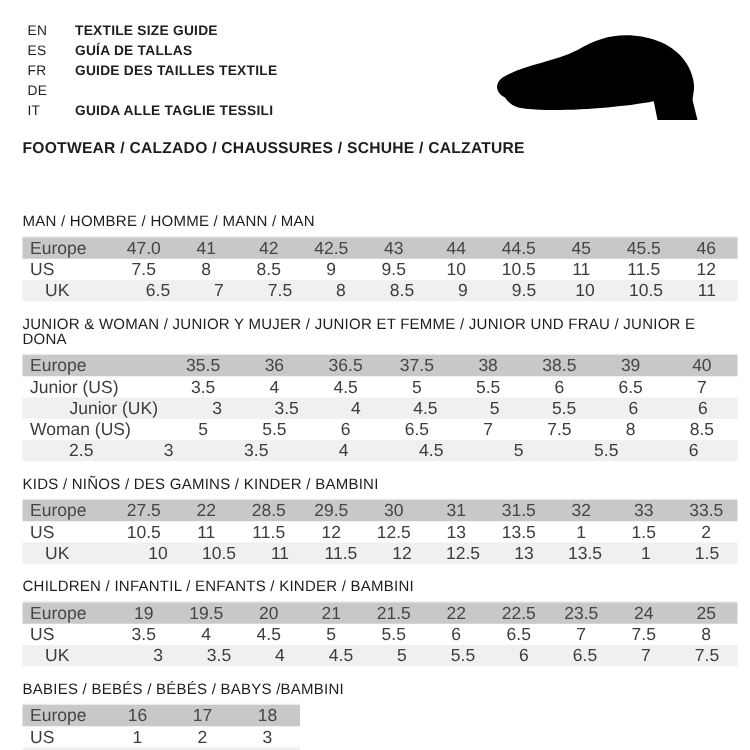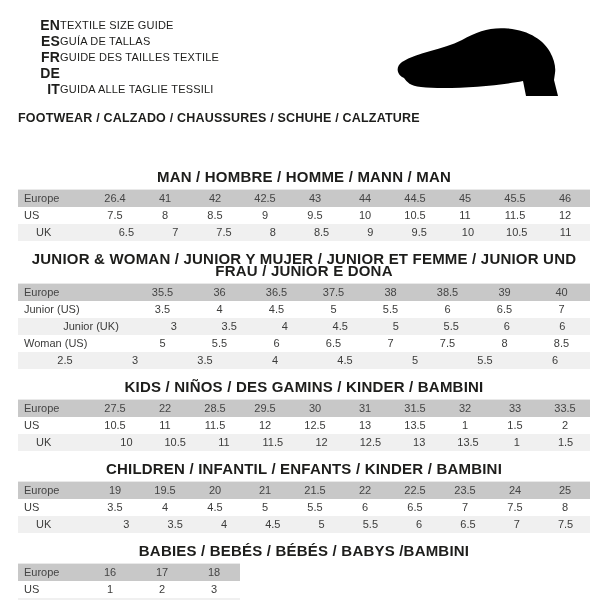--- a/index.html
+++ b/index.html
@@ -7,35 +7,35 @@
     width:600px; height:600px; background:#ffffff;
     font-family:"Liberation Sans", sans-serif;
     color:#1d1d1b;
     -webkit-font-smoothing:antialiased;
   }
   .page { position:relative; width:600px; height:600px; overflow:hidden; }
 
   
   .lang-list { padding:17px 0 0 22px; }
   .lang-row { display:flex; line-height:16px; }
-  .lang-code { width:38px; font-weight:700; font-size:14px; letter-spacing:.2px;text-align:right; }
-  .lang-label { font-weight:400; font-size:11px; letter-spacing:.2px; }
+  .lang-code { width:38px; font-weight:400; font-size:11px; letter-spacing:.2px; }
+  .lang-label { font-weight:700; font-size:11px; letter-spacing:.2px; }
 
   .category { margin:14px 0 0 18px; font-weight:700; font-size:12.5px; letter-spacing:.2px; }
 
   
   .shoe-wrap { position:absolute; left:394px; top:26px; width:180px; height:74px; }
   .shoe-wrap svg { display:block; width:100%; height:100%; }
 
   
   #size-tables { margin:46px 10px 0 18px; }
   .size-section { margin-bottom:12px; }
-  .section-title { font-size:15px; font-weight:700; line-height:12px; margin-bottom:6px; color:#1d1d1b; letter-spacing:.2px;text-align:center; }
+  .section-title { font-size:12px; font-weight:400; line-height:12px; margin-bottom:6px; color:#1d1d1b; letter-spacing:.2px; }
   .size-table { width:100%; border-top:1px solid #e9e9e9; }
-  .trow { display:flex; height:17px; line-height:17px; font-size:11px; color:var(--tbl-text,#3c3c3b); }
+  .trow { display:flex; height:17px; line-height:17px; font-size:14px; color:var(--tbl-text,#3c3c3b); }
   .trow.head { background:var(--head-bg,#c8c8c8); color:#454545; }
   .trow.alt  { background:var(--alt-bg,#f0f0f0);padding-left:12px; }
   .cell { white-space:nowrap; overflow:hidden; }
   .cell.label { padding-left:6px; flex:0 0 auto; }
   .cell.val { flex:1 1 0; text-align:center; }
 </style>
 </head>
 <body>
 
 <div class="page">
@@ -82,21 +82,21 @@
   </div>
 
   <div class="category">FOOTWEAR / CALZADO / CHAUSSURES / SCHUHE / CALZATURE</div>
 
   <div id="size-tables">
       <section class="size-section">
         <div class="section-title">MAN / HOMBRE / HOMME / MANN / MAN</div>
         <div class="size-table">
           <div class="trow head">
             <div class="cell label" style="width: 66px;">Europe</div>
-            <div class="cell val">26.4</div>
+            <div class="cell val">47.0</div>
             <div class="cell val">41</div>
             <div class="cell val">42</div>
             <div class="cell val">42.5</div>
             <div class="cell val">43</div>
             <div class="cell val">44</div>
             <div class="cell val">44.5</div>
             <div class="cell val">45</div>
             <div class="cell val">45.5</div>
             <div class="cell val">46</div>
           </div>

